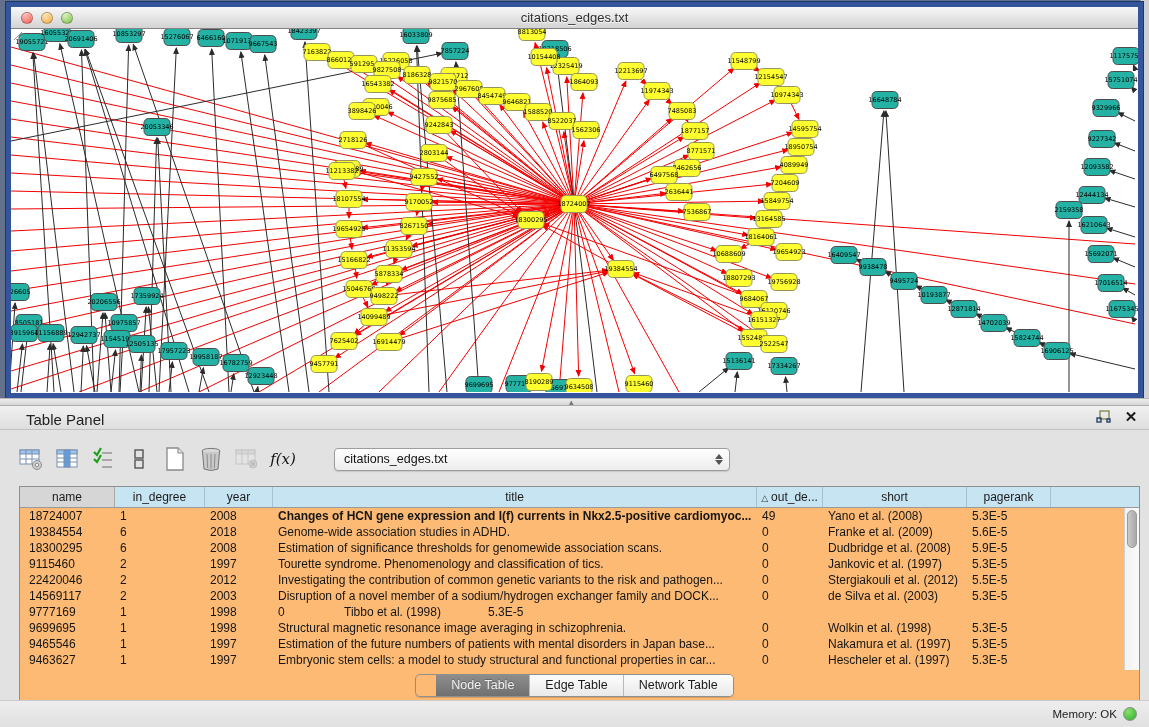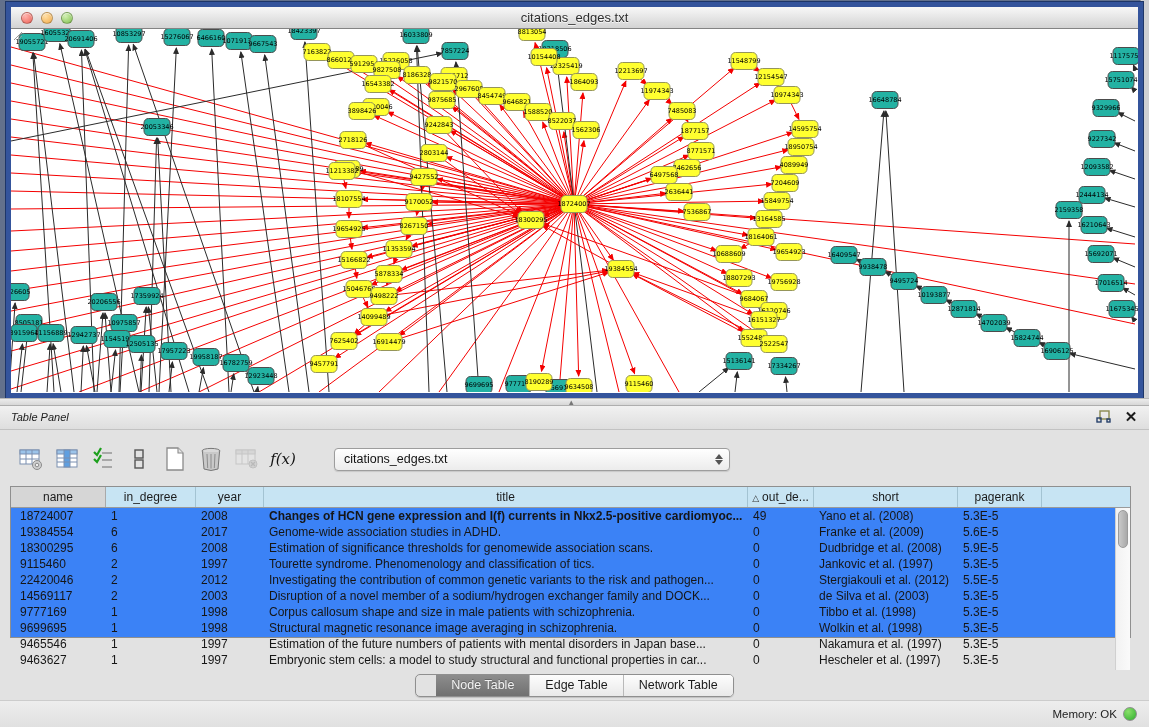--- a/index.html
+++ b/index.html
@@ -26,41 +26,41 @@
 
   
   .divider { position:absolute; left:0; top:398px; width:1149px; height:8px;
     background:linear-gradient(#ececec,#d7d7d7); border-top:1px solid #b8b8b8; border-bottom:1px solid #aeaeae; }
   .divider .grip { position:absolute; left:569px; top:-2px; font-size:9px; color:#777; }
 
   
   .table-panel { position:absolute; left:0; top:406px; width:1149px; height:321px; background:#e2e2e2; }
   .panel-header { height:24px; background:linear-gradient(#f1f1f1,#dedede);
     border-bottom:1px solid #c2c2c2; position:relative; }
-  .panel-header .ph-title { position:absolute; left:11px; top:5px; font-size:11px; color:#222;font-style:italic; }
+  .panel-header .ph-title { position:absolute; left:26px; top:5px; font-size:15px; color:#222; }
   .ph-buttons { position:absolute; right:10px; top:3px; display:flex; gap:12px; align-items:center; }
   .ph-btn { width:16px; height:16px; display:flex; align-items:center; justify-content:center; cursor:default; }
   .close-x { font-size:15px; font-weight:bold; color:#1c1c1c; line-height:14px; }
 
   .toolbar { position:absolute; left:0; top:28px; width:1149px; height:50px; display:flex; align-items:center; }
   .tool-btn { width:34px; height:34px; margin-left:2px; display:flex; align-items:center; justify-content:center; border-radius:4px; }
   .tool-btn:first-child { margin-left:14px; }
   .fx { font-family:"DejaVu Serif", serif; font-style:italic; font-size:15px; color:#111; }
   .combo { margin-left:34px; width:396px; height:23px; border:1px solid #9d9d9d; border-radius:4px;
     background:linear-gradient(#ffffff,#ececec); position:relative; display:flex; align-items:center;
     box-shadow:0 1px 1px rgba(0,0,0,.12); }
   .combo .combo-text { font-size:12.5px; color:#111; padding-left:9px; }
   .combo .stepper { position:absolute; right:2px; top:1px; width:17px; height:19px;
     display:flex; flex-direction:column; align-items:center; justify-content:center; gap:1px; }
   .tri-up { width:0; height:0; border-left:4px solid transparent; border-right:4px solid transparent; border-bottom:5px solid #555; }
   .tri-down { width:0; height:0; border-left:4px solid transparent; border-right:4px solid transparent; border-top:5px solid #555; }
 
   
-  .data-table { position:absolute; left:10px; top:80px; width:1121px; height:152px;
-    background:#3b82f6; border:1px solid #8f8f8f; }
+  .data-table { position:absolute; left:19px; top:80px; width:1121px; height:240px;
+    background:#fdba74; border:1px solid #8f8f8f; }
   .thead { display:flex; height:21px; background:#c7e4f3; border-bottom:1px solid #9a9a9a; }
   .th { font-size:12px; color:#1b1b1b; text-align:center; line-height:20px;
     border-right:1px solid #a3c3d2; overflow:hidden; white-space:nowrap; }
   .th.first { background:#d6d6d6; border-right:1px solid #a9a9a9; }
   .th.fill { flex:1; border-right:none; }
   .sort-tri { font-size:9px; color:#333; margin-right:3px; }
   .tbody { position:relative; height:162px; overflow:hidden; }
   .tr { display:flex; height:16px; line-height:16px; }
   .td { font-size:12px; color:#161616; white-space:nowrap; overflow:hidden; padding-left:5px; }
   .td.first { padding-left:9px; }
@@ -953,21 +953,21 @@
           <div class="td" style="width: 90px;">1</div>
           <div class="td" style="width: 68px;">2008</div>
           <div class="td" style="width: 484px; font-weight: bold;">Changes of HCN gene expression and I(f) currents in Nkx2.5-positive cardiomyoc...</div>
           <div class="td" style="width: 66px;">49</div>
           <div class="td" style="width: 144px;">Yano et al. (2008)</div>
           <div class="td" style="width: 84px;">5.3E-5</div>
         </div>
         <div class="tr">
           <div class="td first" style="width: 95px;">19384554</div>
           <div class="td" style="width: 90px;">6</div>
-          <div class="td" style="width: 68px;">2017</div>
+          <div class="td" style="width: 68px;">2018</div>
           <div class="td" style="width: 484px;">Genome-wide association studies in ADHD.</div>
           <div class="td" style="width: 66px;">0</div>
           <div class="td" style="width: 144px;">Franke et al. (2009)</div>
           <div class="td" style="width: 84px;">5.6E-5</div>
         </div>
         <div class="tr">
           <div class="td first" style="width: 95px;">18300295</div>
           <div class="td" style="width: 90px;">6</div>
           <div class="td" style="width: 68px;">2008</div>
           <div class="td" style="width: 484px;">Estimation of significance thresholds for genomewide association scans.</div>
@@ -999,21 +999,20 @@
           <div class="td" style="width: 68px;">2003</div>
           <div class="td" style="width: 484px;">Disruption of a novel member of a sodium/hydrogen exchanger family and DOCK...</div>
           <div class="td" style="width: 66px;">0</div>
           <div class="td" style="width: 144px;">de Silva et al. (2003)</div>
           <div class="td" style="width: 84px;">5.3E-5</div>
         </div>
         <div class="tr">
           <div class="td first" style="width: 95px;">9777169</div>
           <div class="td" style="width: 90px;">1</div>
           <div class="td" style="width: 68px;">1998</div>
-          <div class="td" style="width: 484px;">Corpus callosum shape and size in male patients with schizophrenia.</div>
           <div class="td" style="width: 66px;">0</div>
           <div class="td" style="width: 144px;">Tibbo et al. (1998)</div>
           <div class="td" style="width: 84px;">5.3E-5</div>
         </div>
         <div class="tr">
           <div class="td first" style="width: 95px;">9699695</div>
           <div class="td" style="width: 90px;">1</div>
           <div class="td" style="width: 68px;">1998</div>
           <div class="td" style="width: 484px;">Structural magnetic resonance image averaging in schizophrenia.</div>
           <div class="td" style="width: 66px;">0</div>

